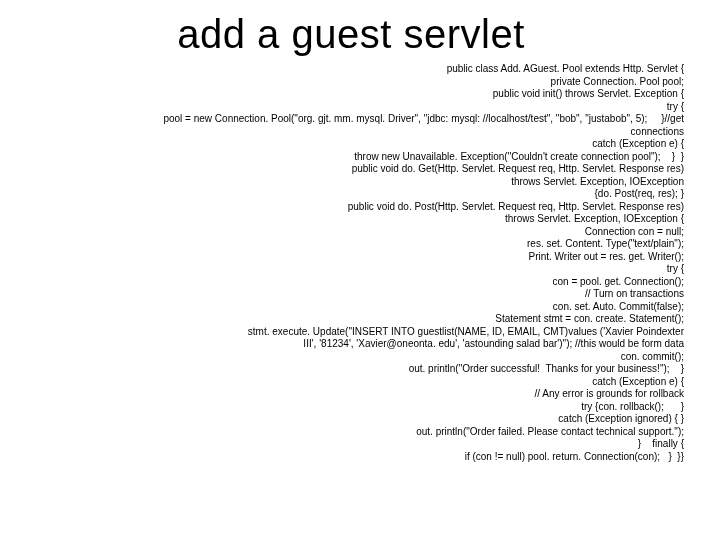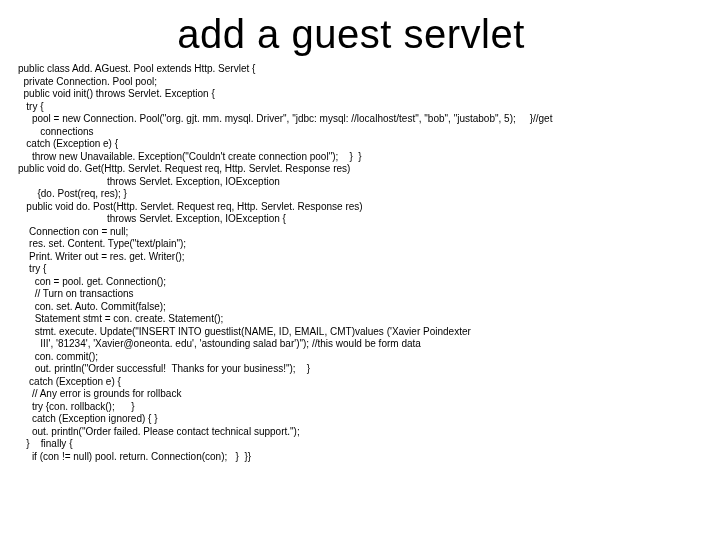--- a/index.html
+++ b/index.html
@@ -23,20 +23,21 @@
     margin: 4px 0 6px 0;
     font-weight: normal;
     letter-spacing: 0.5px;
   }
   .code {
     font-family: Arial, Helvetica, sans-serif;
     font-size: 10px;
     line-height: 1.25;
     white-space: pre;
     color: #000;
+    text-align: right;
   }
 </style>
 </head>
 <body>
 
 <div class="slide">
   <h1 class="title">add a guest servlet</h1>
   <div class="code" id="code-block"><div>public class Add. AGuest. Pool extends Http. Servlet {</div><div>  private Connection. Pool pool;</div><div>  public void init() throws Servlet. Exception {</div><div>   try {</div><div>     pool = new Connection. Pool("org. gjt. mm. mysql. Driver", "jdbc: mysql: //localhost/test", "bob", "justabob", 5);     }//get</div><div>        connections</div><div>   catch (Exception e) {</div><div>     throw new Unavailable. Exception("Couldn't create connection pool");    }  }</div><div>public void do. Get(Http. Servlet. Request req, Http. Servlet. Response res)</div><div>                                throws Servlet. Exception, IOException</div><div>       {do. Post(req, res); }</div><div>   public void do. Post(Http. Servlet. Request req, Http. Servlet. Response res)</div><div>                                throws Servlet. Exception, IOException {</div><div>    Connection con = null;</div><div>    res. set. Content. Type("text/plain");</div><div>    Print. Writer out = res. get. Writer();</div><div>    try {</div><div>      con = pool. get. Connection();</div><div>      // Turn on transactions</div><div>      con. set. Auto. Commit(false);</div><div>      Statement stmt = con. create. Statement();</div><div>      stmt. execute. Update("INSERT INTO guestlist(NAME, ID, EMAIL, CMT)values ('Xavier Poindexter</div><div>        III', '81234', 'Xavier@oneonta. edu', 'astounding salad bar')"); //this would be form data</div><div>      con. commit();</div><div>      out. println("Order successful!  Thanks for your business!");    }</div><div>    catch (Exception e) {</div><div>     // Any error is grounds for rollback</div><div>     try {con. rollback();      }</div><div>     catch (Exception ignored) { }</div><div>     out. println("Order failed. Please contact technical support.");</div><div>   }    finally {</div><div>     if (con != null) pool. return. Connection(con);   }  }}</div></div>
 </div>
 

